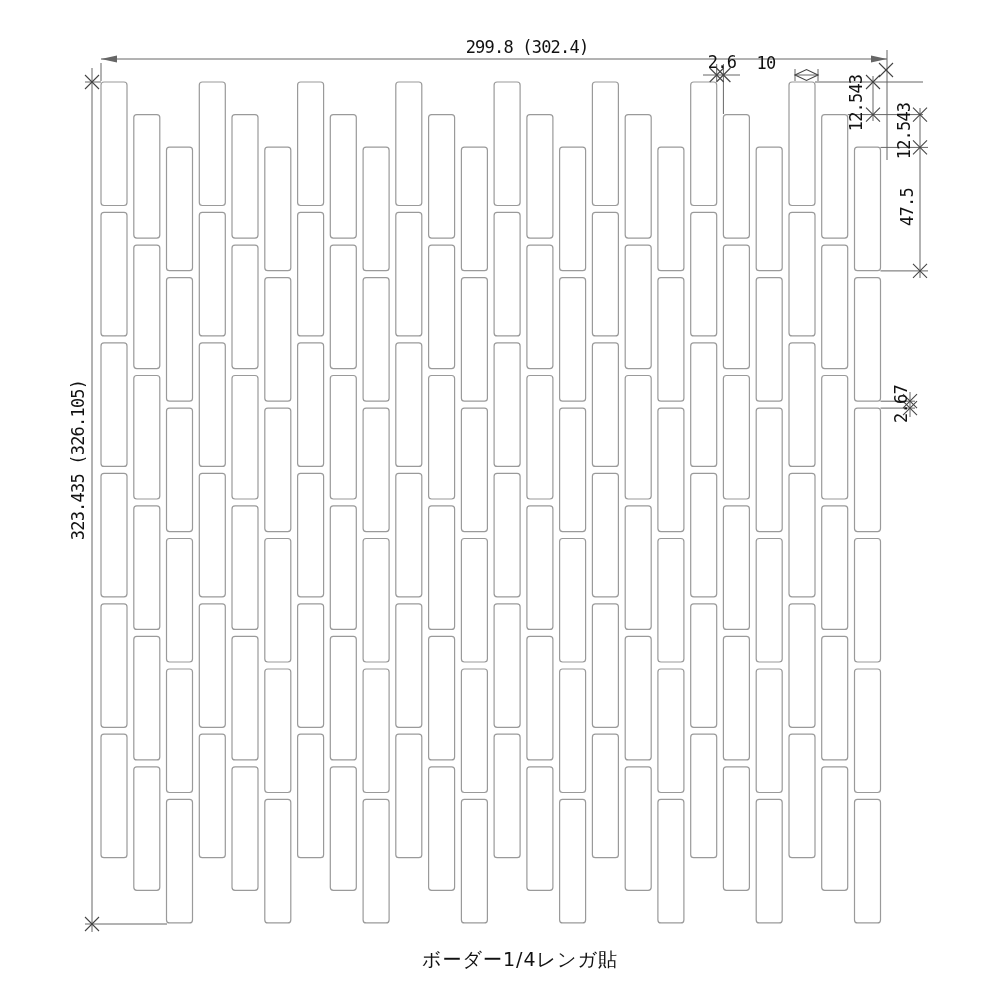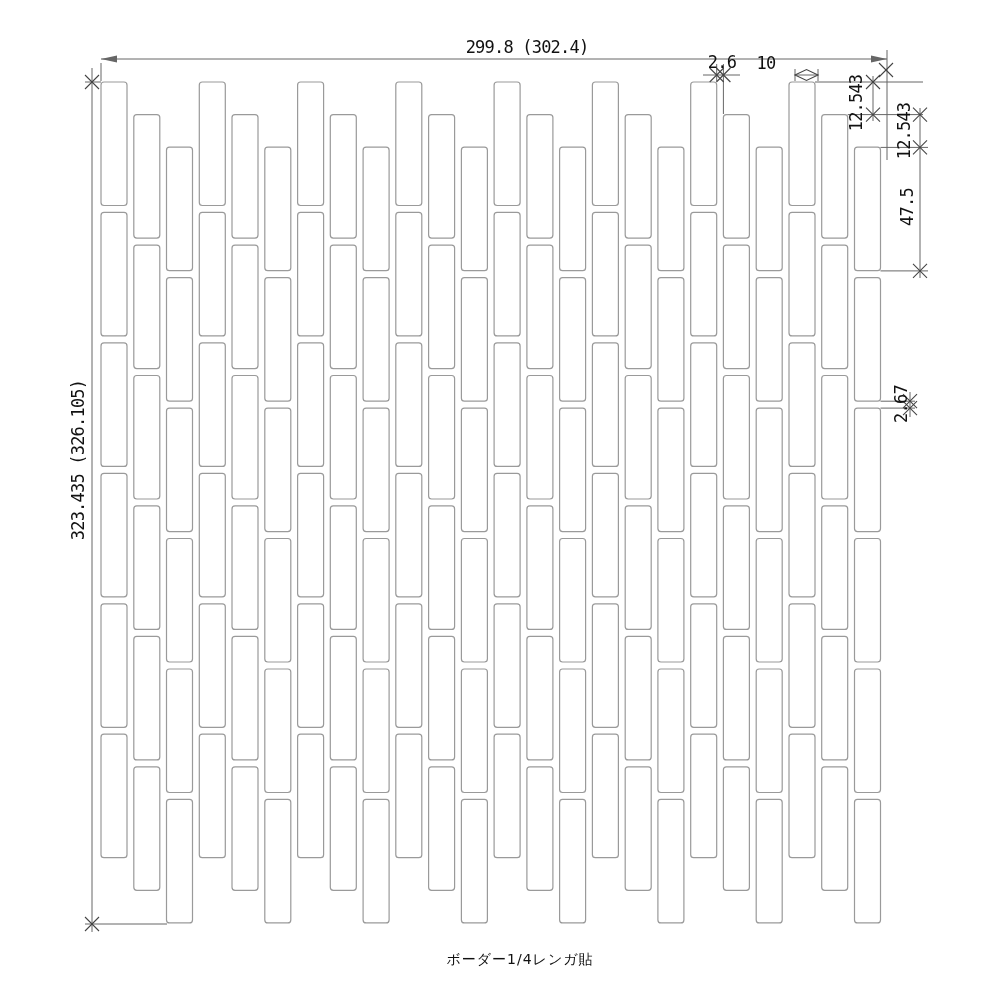--- a/index.html
+++ b/index.html
@@ -2,21 +2,21 @@
 <html><head>
 <meta charset="utf-8">
 <style>
   html,body{margin:0;padding:0;background:#fff;}
   .canvas{position:relative;width:1000px;height:1000px;background:#fff;overflow:hidden;
           font-family:"DejaVu Sans Mono","Liberation Mono",monospace;}
   svg{position:absolute;left:0;top:0;}
   .dim-label{position:absolute;color:#111;font-size:17px;letter-spacing:-0.8px;
              white-space:nowrap;transform:translate(-50%,-50%);line-height:1;}
   .dim-label.rot{transform:translate(-50%,-50%) rotate(-90deg);}
-  .caption{position:absolute;color:#111;font-size:14px;letter-spacing:1px;white-space:nowrap;
+  .caption{position:absolute;color:#111;font-size:19px;letter-spacing:1px;white-space:nowrap;
            transform:translate(-50%,-50%);
            font-family:"DejaVu Sans","Liberation Sans",sans-serif;}
 </style>
 </head>
 <body>
 
 <div class="canvas">
 
   <svg id="drawing-svg" width="1000" height="1000" viewBox="0 0 1000 1000">
       <rect x="101.0" y="82.0" width="26" height="123.5" rx="3" ry="3" fill="#ffffff" stroke="#9a9a9a" stroke-width="1.2"></rect>

